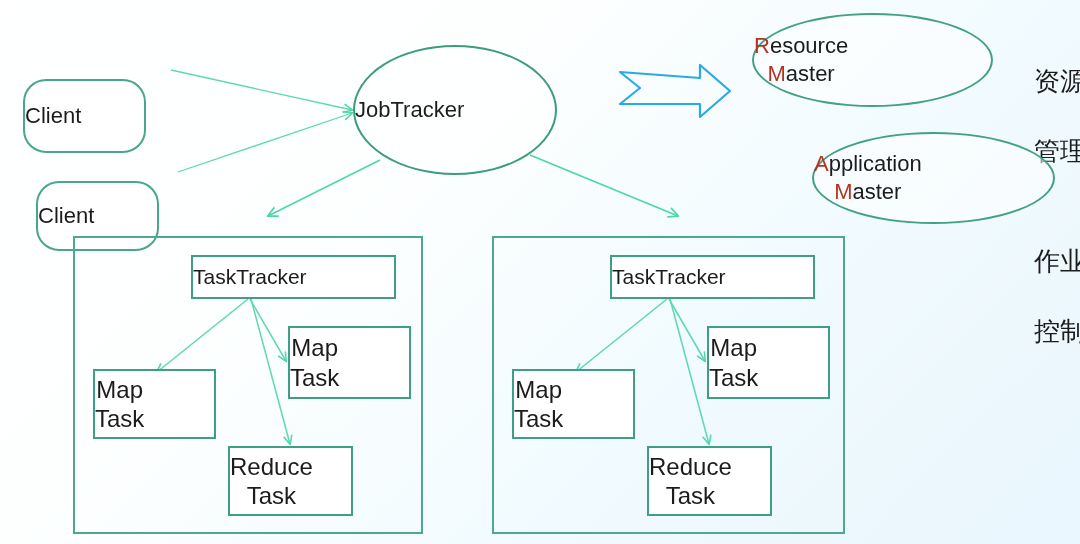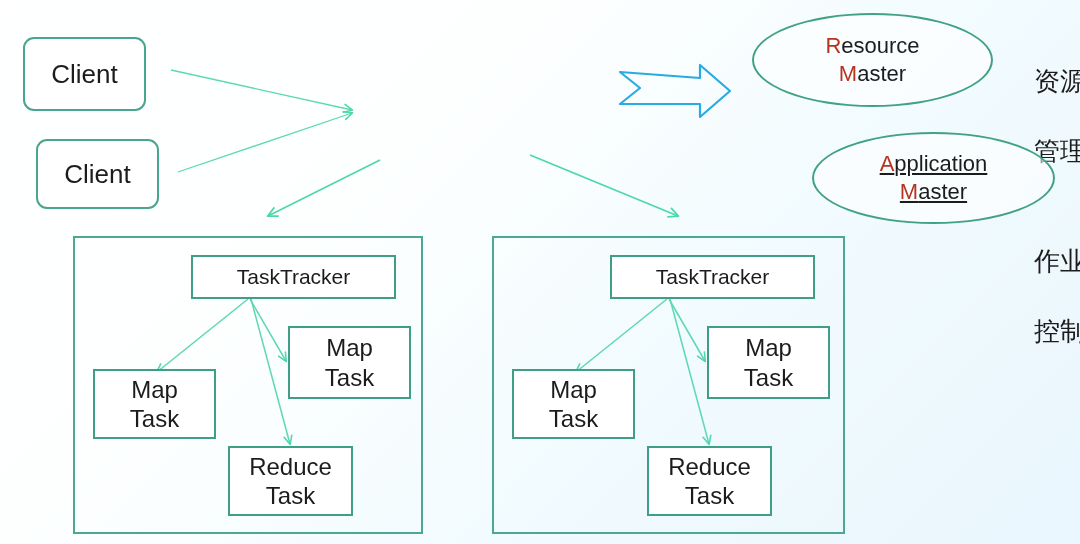--- a/index.html
+++ b/index.html
@@ -20,31 +20,32 @@
     left: 0; top: 0;
     width: 1080px;
     height: 544px;
     pointer-events: none;
   }
   .node {
     position: absolute;
     box-sizing: border-box;
     display: flex;
     align-items: center;
-    justify-content: center;
+    justify-content: flex-start;
     text-align: center;
     color: #1c1c1c;
     background: rgba(255,255,255,0.92);
   }
   
   .client-box {
     border: 2.5px solid #4aa58f;
-    border-radius: 11px;
-    font-size: 26px;
+    border-radius: 23px;
+    font-size: 22px;
     background: #ffffff;
+    margin-top: 42px;
   }
   
   .ellipse {
     border: 2.6px solid #3c9b80;
     border-radius: 50%;
     background: rgba(255,255,255,0.55);
     font-size: 22px;
     line-height: 1.28;
   }
   .ellipse.thin { border-width: 2.2px; border-color: #41a184; }
@@ -108,20 +109,23 @@
   </svg>
 
   <div class="node client-box" style="left:23px; top:37px; width:123px; height:74px;">
     <span>Client</span>
   </div>
 
   <div class="node client-box" style="left:36px; top:139px; width:123px; height:70px;">
     <span>Client</span>
   </div>
 
+  <div class="node ellipse" style="left:353px; top:45px; width:204px; height:130px;">
+    <span>JobTracker</span>
+  </div>
 
   <div class="panel" style="left:73px; top:236px; width:350px; height:298px;"></div>
 
   <div class="node rect-box tasktracker" style="left:147px; top:255px; width:205px; height:44px;">
     <span>TaskTracker</span>
   </div>
 
   <div class="node rect-box" style="left:93px; top:369px; width:123px; height:70px;">
     <span class="stack">
       <span>Map</span><br>
@@ -175,21 +179,21 @@
       <span class="accent">R</span><span>esource</span><br>
       <span class="accent">M</span><span>aster</span>
     </span>
   </div>
 
   <div class="cjk" style="left:1001px; top:29px;">
     <span>资源</span><br>
     <span>管理</span>
   </div>
 
-  <div class="node ellipse thin" style="left:812px; top:132px; width:243px; height:92px;text-decoration:underline;">
+  <div class="node ellipse thin" style="left:812px; top:132px; width:243px; height:92px;">
     <span class="stack">
       <span class="accent">A</span><span>pplication</span><br>
       <span class="accent">M</span><span>aster</span>
     </span>
   </div>
 
   <div class="cjk" style="left:1001px; top:209px;">
     <span>作业</span><br>
     <span>控制</span>
   </div>

